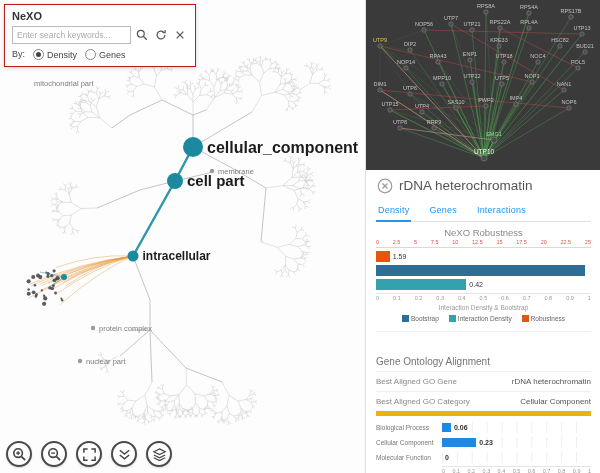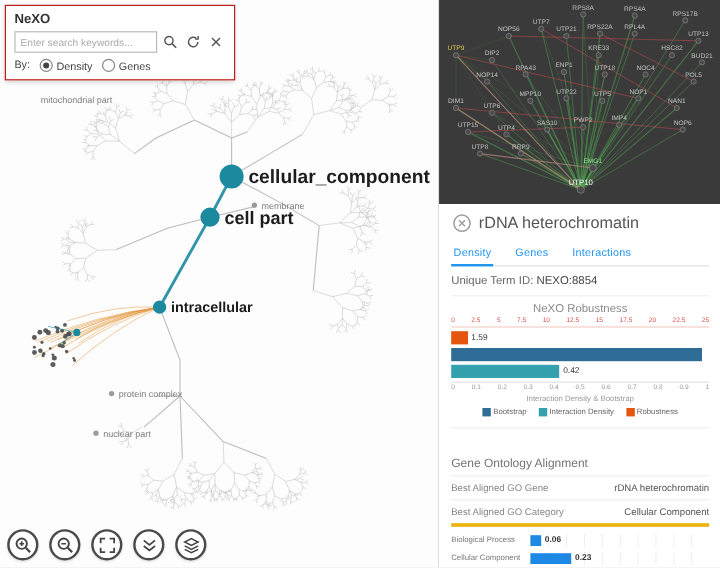--- a/index.html
+++ b/index.html
@@ -41,21 +41,21 @@
   .bar-row{height:11px;margin:3px 0;display:flex;align-items:center;}
   .hbar{height:11px;flex:none;}
   .bar-label{font-size:7px;color:#333;margin-left:3px;}
   .axis-caption{font-size:6.5px;color:#999;text-align:center;margin-top:2px;}
   .legend{display:flex;justify-content:center;gap:10px;font-size:6.5px;color:#666;margin-top:4px;align-items:center;}
   .legend .it{display:flex;align-items:center;gap:2px;}
   .sw{width:7px;height:7px;display:inline-block;flex:none;}
   .section-h{font-size:10px;color:#757575;margin-top:9px;padding-top:24px;border-top:1px solid #f0f0f0;}
   .go-table{margin-top:4px;}
   .go-row{display:flex;justify-content:space-between;font-size:8px;padding:5px 0;border-top:1px solid #f0f0f0;}
-  .go-row:last-child{border-bottom:3px solid #eab308;}
+  .go-row:last-child{border-bottom:5px solid #eab308;}
   .go-label{color:#888;}
   .go-val{color:#555;}
   .align-chart{margin-top:5px;}
   .align-row{display:flex;align-items:center;height:13px;margin:2px 0;font-size:6.5px;color:#777;}
   .align-label{width:66px;flex:none;}
   .align-barwrap{flex:1;display:flex;align-items:center;height:11px;background-image:linear-gradient(to right,#eee 1px,transparent 1px);background-size:10% 100%;}
   .align-bar{height:9px;flex:none;}
   .align-val{font-size:7px;font-weight:bold;color:#333;margin-left:3px;}
   .align-axis{display:flex;justify-content:space-between;font-size:5.5px;color:#999;margin-left:66px;border-top:1px solid #e4e4e4;padding-top:1px;}
 </style>
@@ -1410,24 +1410,20 @@
         </button>
         <span class="detail-title">rDNA heterochromatin</span>
       </div>
 
       <div class="tabs">
         <span class="tab active">Density</span>
         <span class="tab">Genes</span>
         <span class="tab">Interactions</span>
       </div>
 
-      <div class="term-id">
-        <span>Unique Term ID:</span>
-        <span class="val">NEXO:8854</span>
-      </div>
 
       <div class="chart-title">NeXO Robustness</div>
       <div id="robustness-chart">
           <div class="axis-row top-axis">
             <span>0</span>
             <span>2.5</span>
             <span>5</span>
             <span>7.5</span>
             <span>10</span>
             <span>12.5</span>

